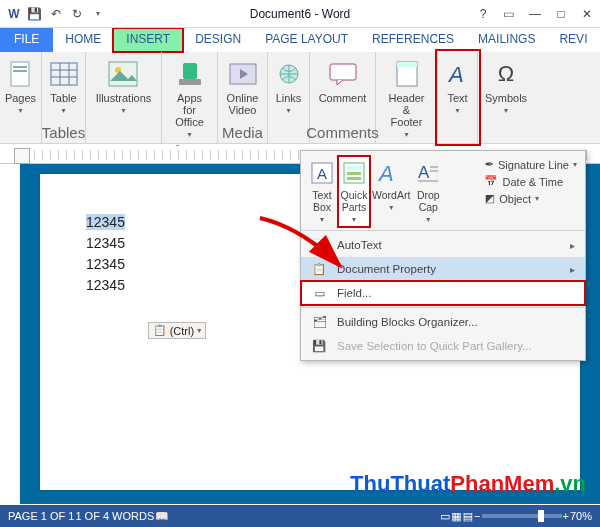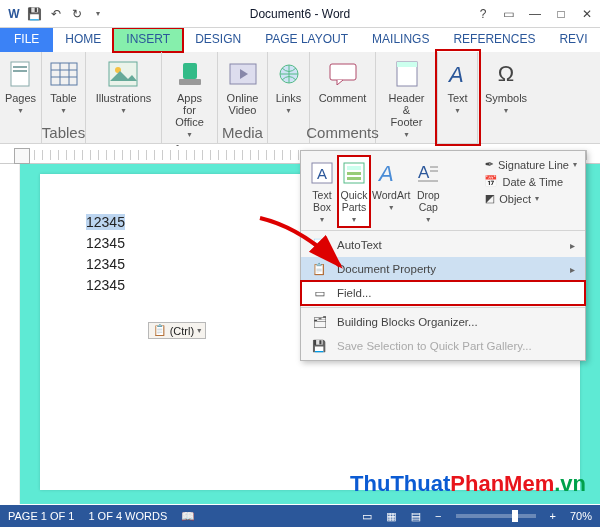--- a/index.html
+++ b/index.html
@@ -25,21 +25,21 @@
 .group { border-right: 1px solid #d4d4d4; padding: 4px 6px 2px; display: flex; flex-direction: column; align-items: center; justify-content: space-between; }
 .group-label { font-size: 15px; color: #666; }
 .bigbtn { display: flex; flex-direction: column; align-items: center; gap: 2px; font-size: 11px; color: #444; cursor: pointer; padding: 2px 2px; }
 .bigbtn .ico { width: 32px; height: 32px; display: flex; align-items: center; justify-content: center; }
 .highlight-red { outline: 2px solid #c00; outline-offset: 1px; }
 
 
 .ruler-h { height: 18px; background: #fff; border-bottom: 1px solid #ccc; position: relative; margin-top: 2px; }
 .ruler-h::before { content:""; position:absolute; left:14px; top:2px; width:14px; height:14px; border:1px solid #aaa; background:#f8f8f8; }
 .ruler-strip { position:absolute; left:34px; right:6px; top:4px; height:10px; background: repeating-linear-gradient(to right, #ccc 0, #ccc 1px, transparent 1px, transparent 8px); }
-.doc-area { position: relative; height: 340px; background: #5eead4; display:flex; }
+.doc-area { position: relative; height: 340px; background: #0369a1; display:flex; }
 .ruler-v { width: 20px; background:#fff; border-right:1px solid #eee; }
 .page { margin: 10px 0 0 20px; width: 540px; height: 316px; background:#fff; box-shadow: 0 0 3px rgba(0,0,0,.15); padding: 38px 0 0 46px; font-size: 14px; color:#222; font-family: Calibri, Arial, sans-serif; position:relative; }
 .page .sel { background:#bcd5f0; }
 .page p { line-height: 1.5; }
 .paste-tag { position:absolute; left:108px; top:148px; border:1px solid #b8b8b8; background:#f6f3ee; font-size:11px; padding:1px 4px; display:flex; gap:3px; align-items:center; }
 
 
 .panel { position:absolute; right:14px; top:150px; width:286px; background:#f5f5f5; border:1px solid #b8b8b8; box-shadow:2px 2px 6px rgba(0,0,0,.25); z-index:5; }
 .panel-row1 { display:flex; border-bottom:1px solid #d4d4d4; padding:6px 6px 4px; gap:2px; }
 .panel-col { display:flex; flex-direction:column; align-items:center; font-size:10.5px; color:#444; gap:2px; padding:2px 1px; }
@@ -53,21 +53,21 @@
 .menu-item.hover { background:#cde0f2; }
 .menu-item.disabled { color:#aaa; }
 .menu-item .arrow-r { margin-left:auto; font-size:10px; color:#666; }
 .menu-item.field-hl { outline:2px solid #c00; outline-offset:-1px; background:#fff; }
 .menu hr { border:none; border-top:1px solid #d4d4d4; margin:2px 0; }
 
 
 .redarrow { position:absolute; z-index:10; }
 
 
-.statusbar { position:absolute; bottom:0; left:0; right:0; height:22px; background:#2b579a; color:#fff; font-size:11px; display:flex; align-items:center; padding:0 8px; gap:14px; }
+.statusbar { position:absolute; bottom:0; left:0; right:0; height:22px; background:#2b579a; color:#fff; font-size:11px; display:flex; align-items:center; padding:0 8px; gap:1px; }
 .statusbar .spacer { flex:1; }
 .zoom-track { width:80px; height:4px; background:#6a89b8; position:relative; }
 .zoom-track::before { content:""; position:absolute; left:56px; top:-4px; width:6px; height:12px; background:#fff; }
 
 
 .watermark { position:absolute; right:14px; bottom:30px; font-family: Arial, sans-serif; font-weight:bold; font-size:22px; }
 .watermark .bl { color:#0b5bd3; } .watermark .rd { color:#e8141b; } .watermark .gr { color:#00a14b; }
 
 svg { display:block; }
 .dd { font-size:8px; color:#666; }
@@ -92,22 +92,22 @@
     <span class="win-icon">✕</span>
   </div>
 </div>
 
 <div class="tabs">
   <div class="tab file">FILE</div>
   <div class="tab">HOME</div>
   <div class="tab active highlighted">INSERT</div>
   <div class="tab">DESIGN</div>
   <div class="tab">PAGE LAYOUT</div>
+  <div class="tab">REFERENCES</div>
   <div class="tab">MAILINGS</div>
-  <div class="tab">REFERENCES</div>
   <div class="tab">REVI</div>
 </div>
 
 <div class="ribbon">
   <div class="group" style="width:42px">
     <div class="bigbtn">
       <span class="ico">
           <svg width="24" height="28">
             <rect x="2" y="2" width="18" height="24" fill="#fff" stroke="#8aa"></rect>
             <rect x="4" y="6" width="14" height="2" fill="#8aa"></rect>

